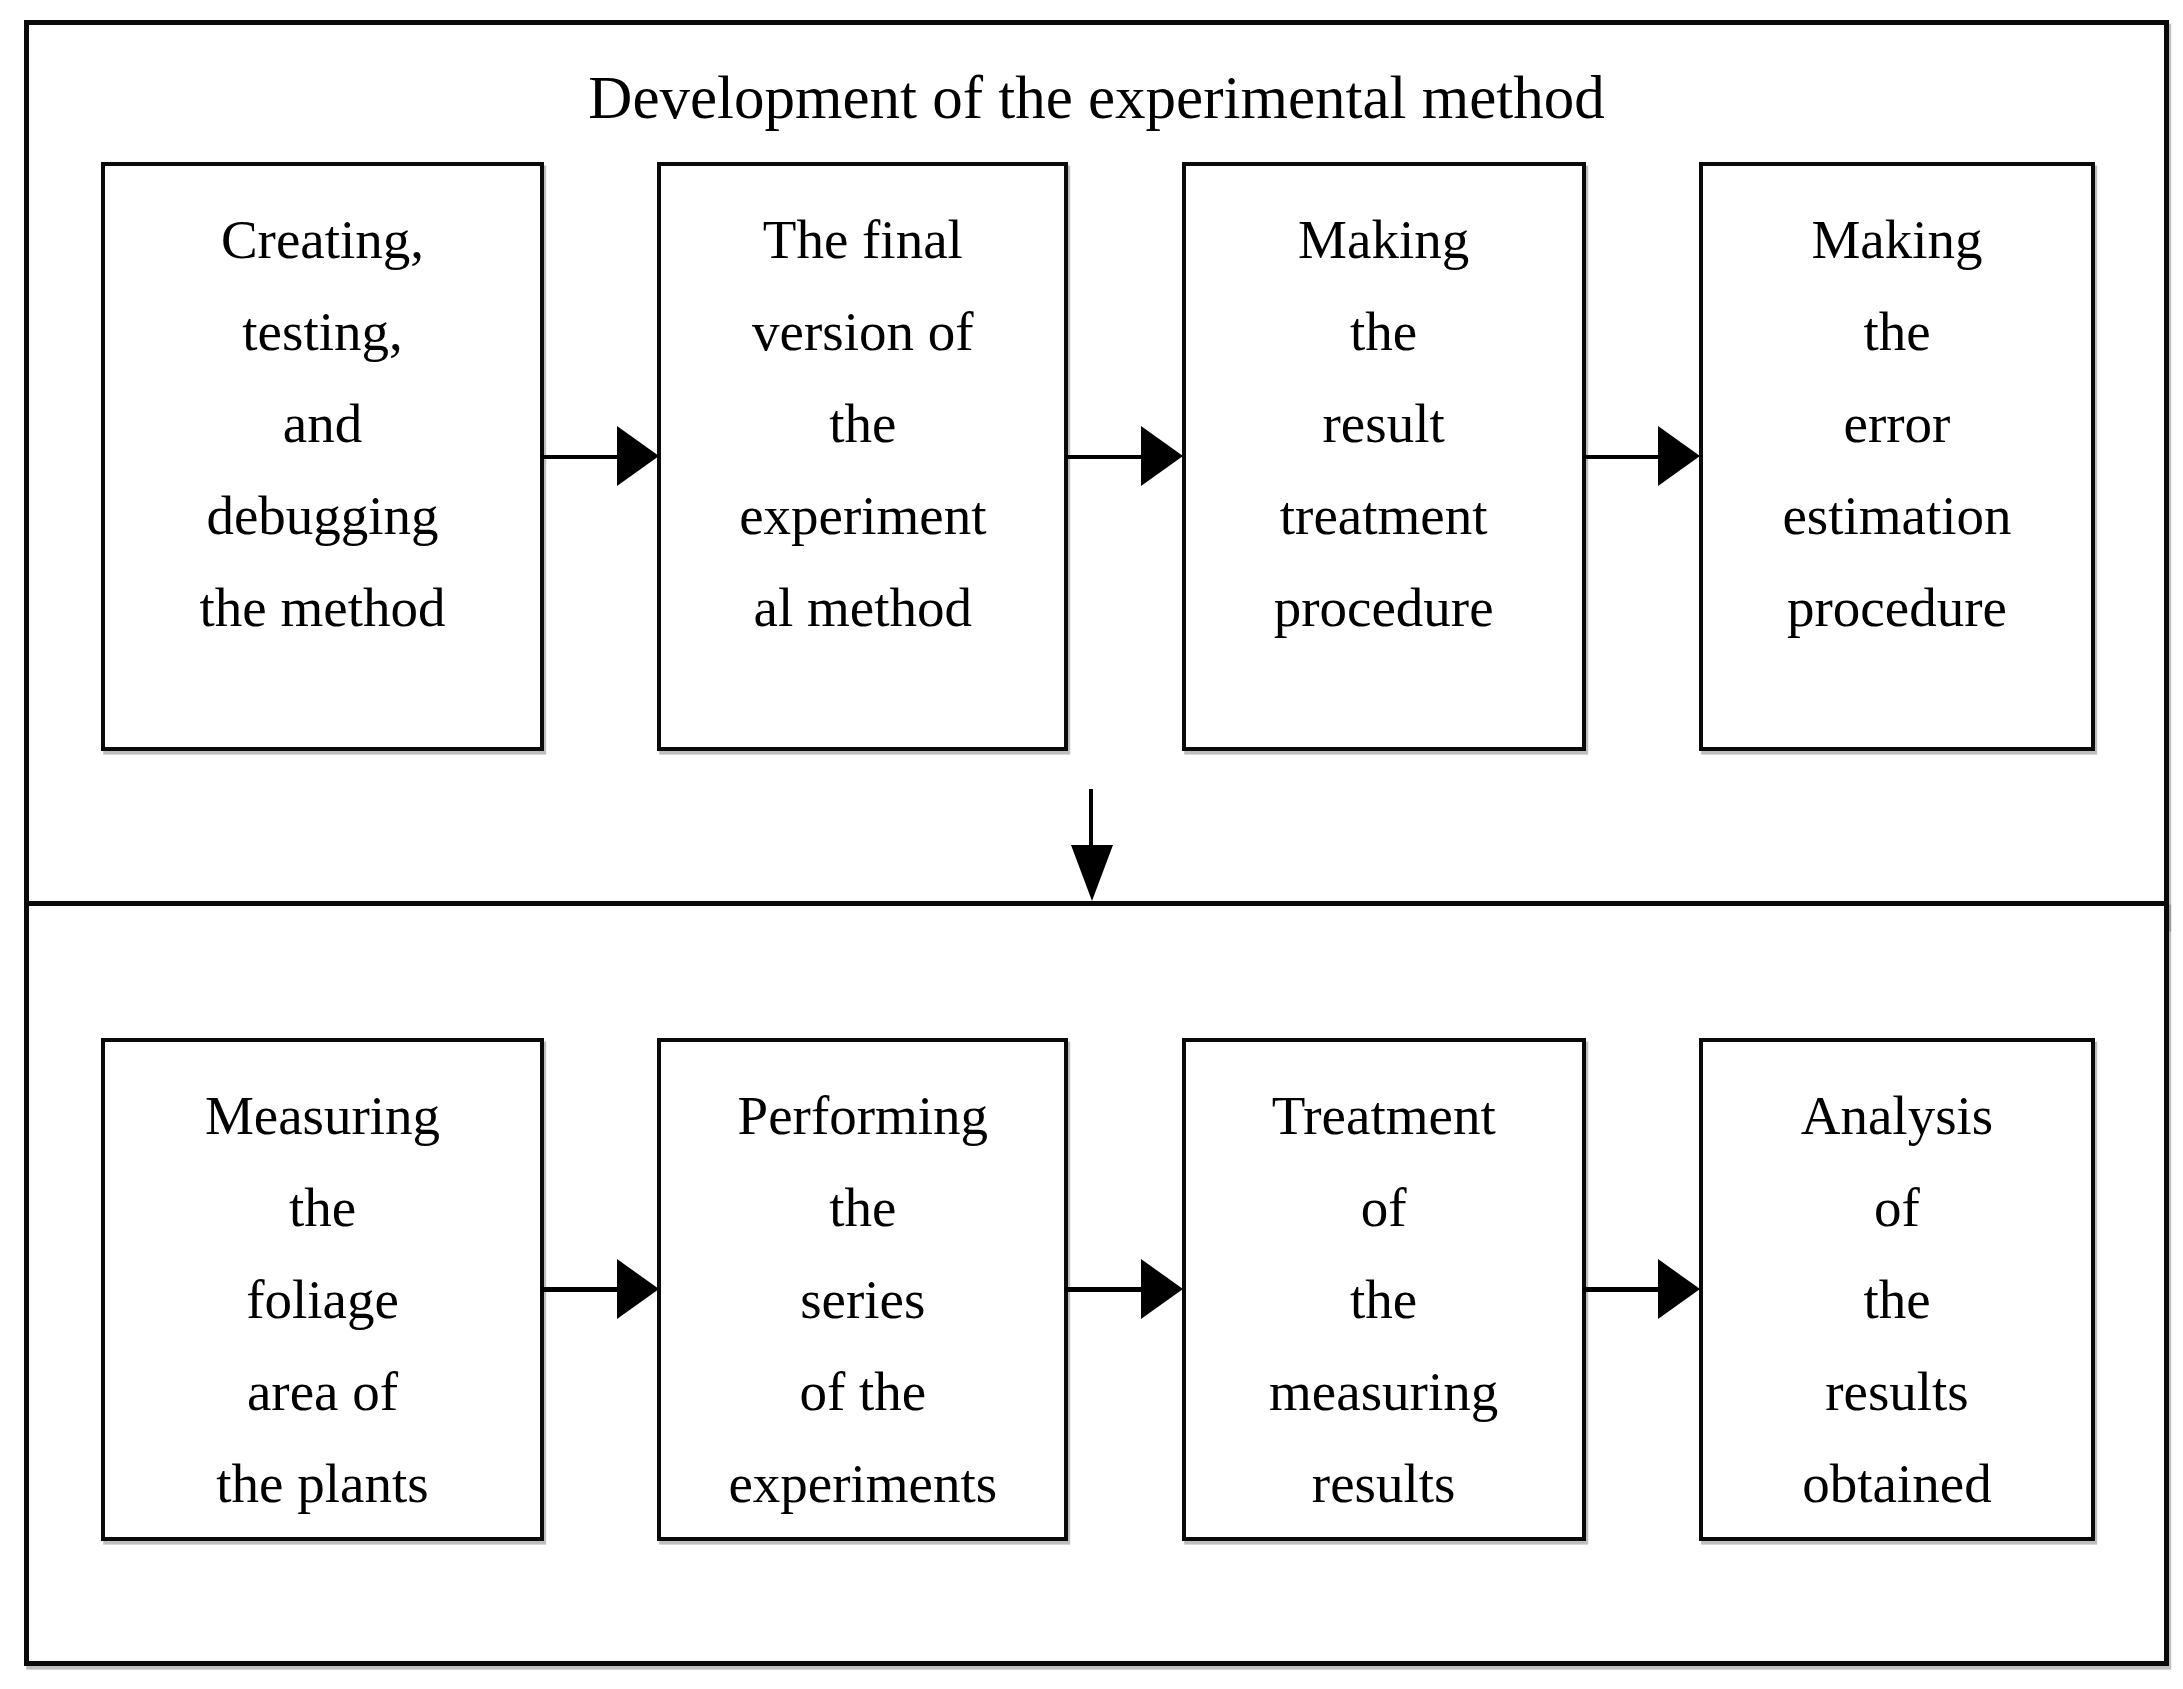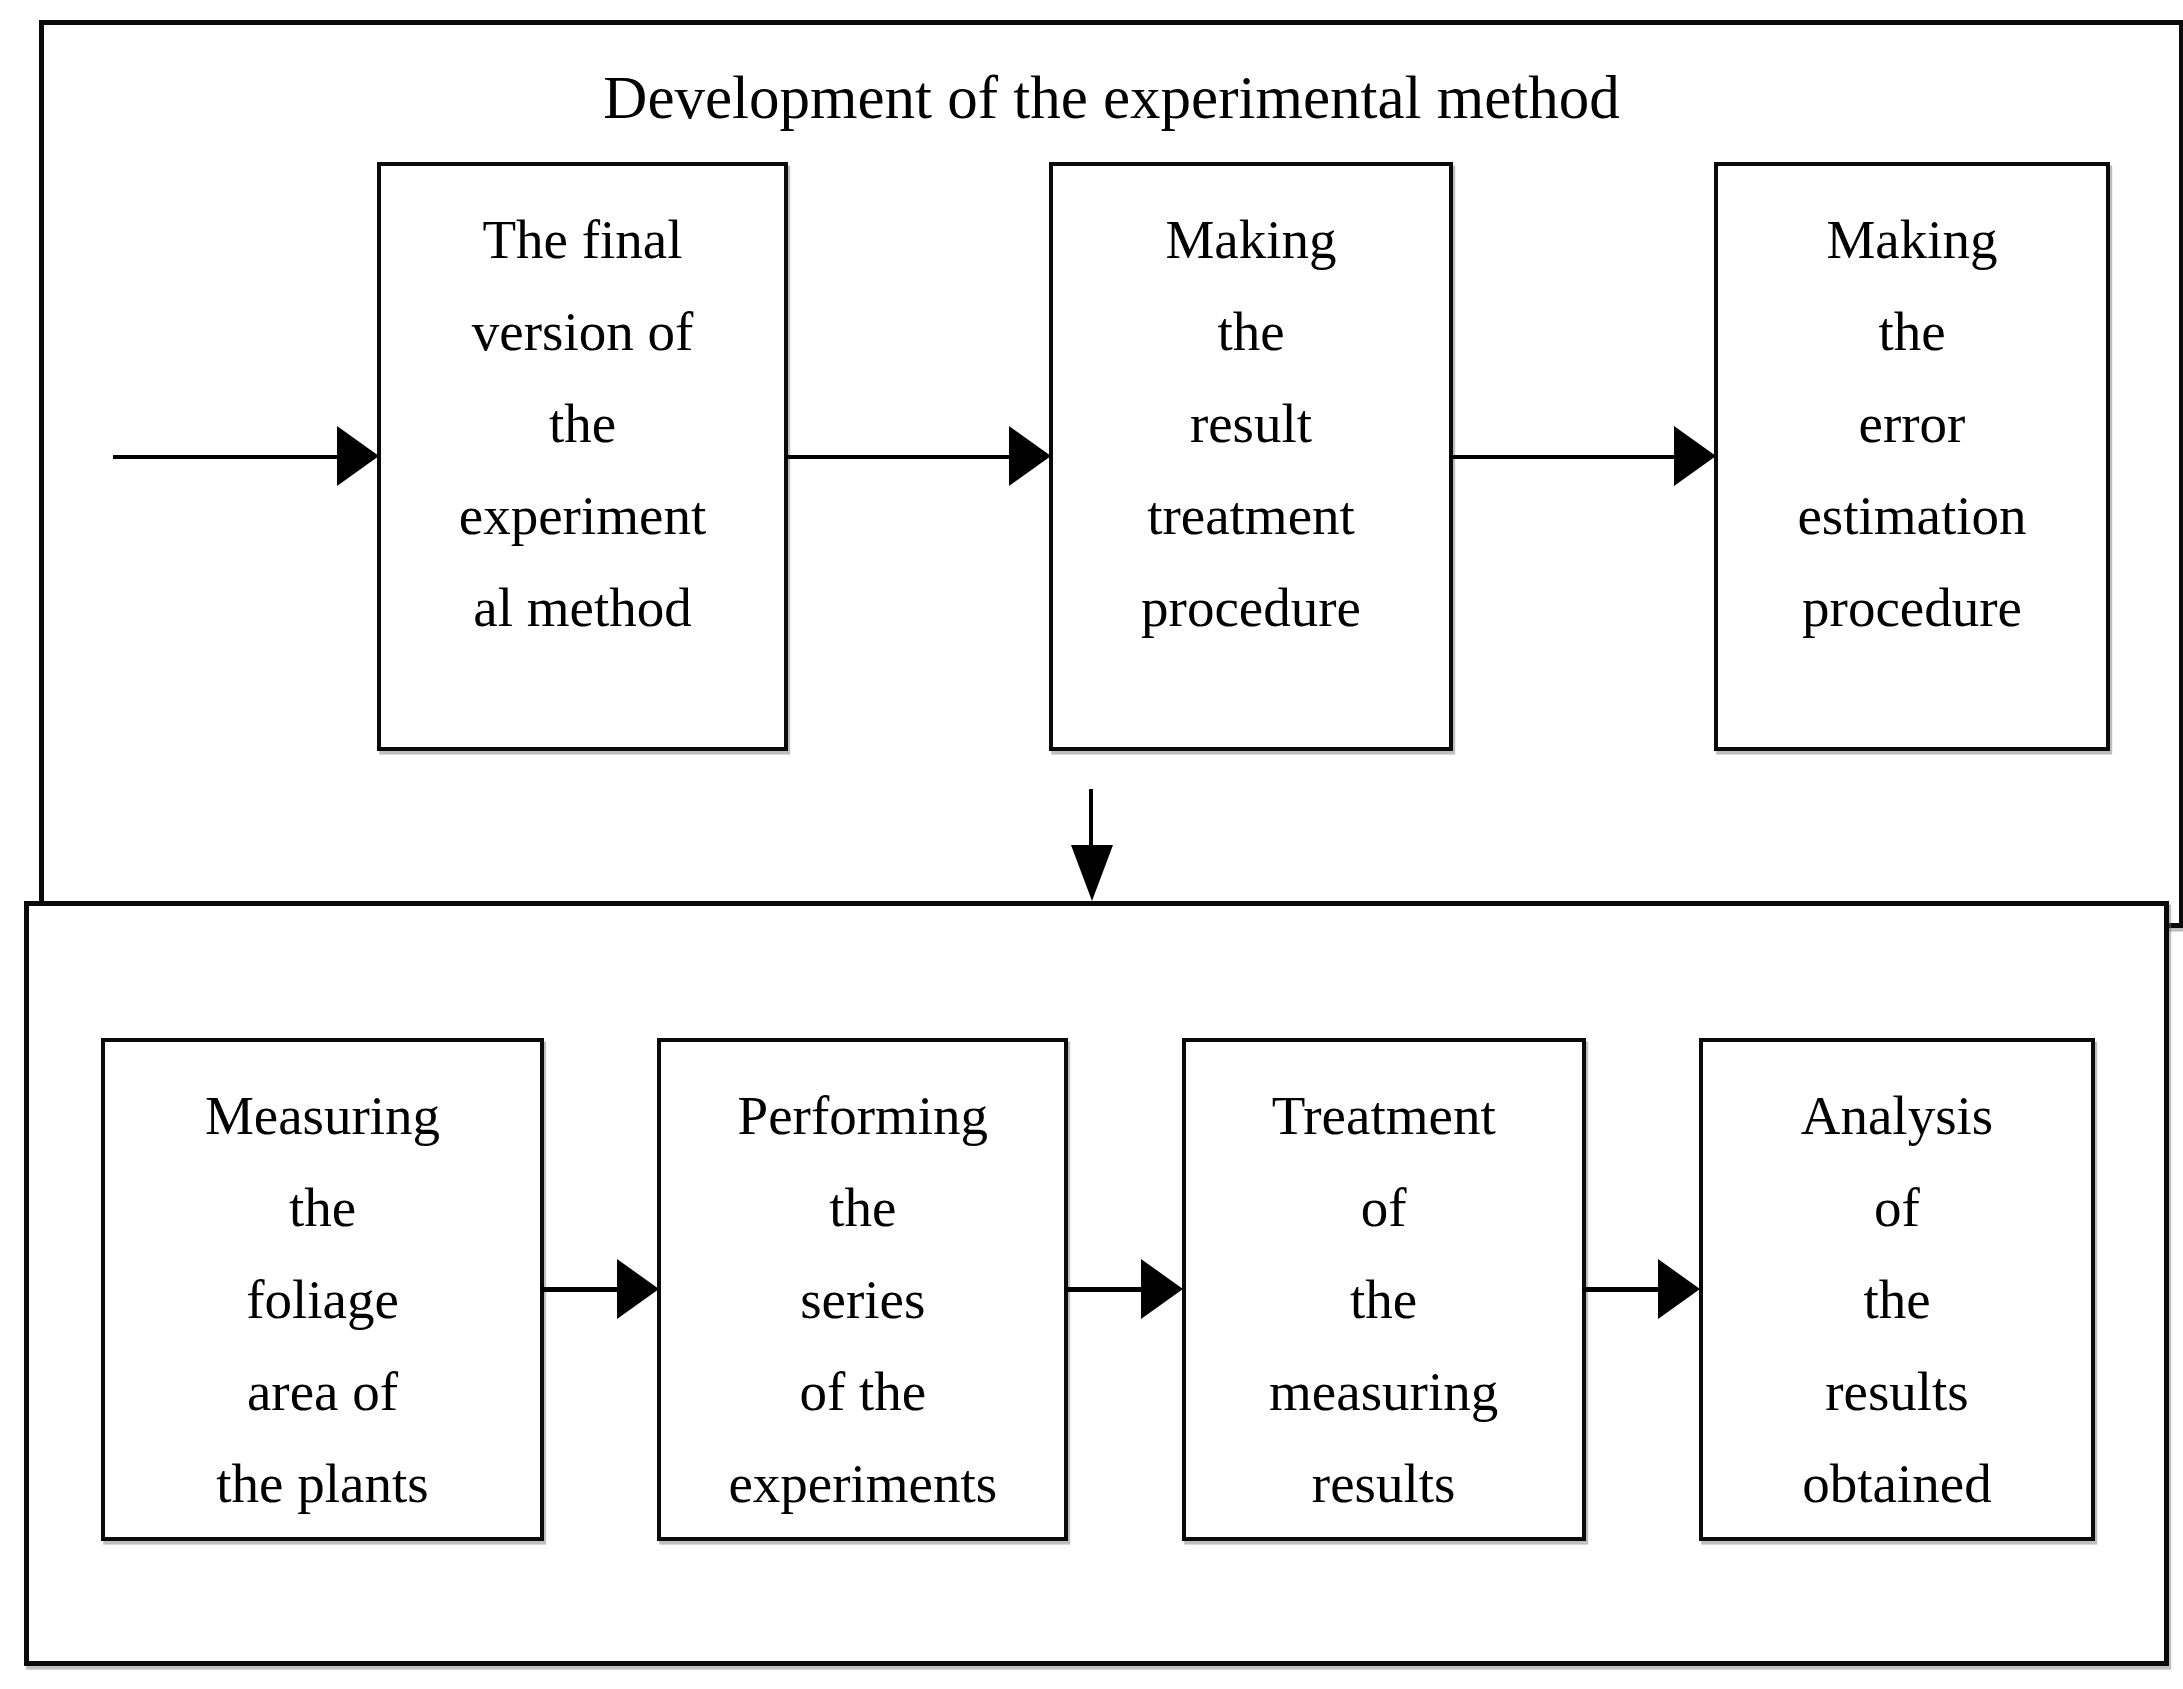--- a/index.html
+++ b/index.html
@@ -18,21 +18,21 @@
   }
   .stage {
     position: absolute;
     left: 24px;
     width: 2145px;
     box-sizing: border-box;
     border: 5.8px solid #0a0a0a;
     background: #ffffff;
     box-shadow: 2.2px 3.6px 0 rgba(110,110,110,0.45);
   }
-  .stage-1 { top: 20.4px;   height: 908px; margin-left: 15px; }
+  .stage-1 { top: 20.4px;   height: 908px; }
   .stage-2 { top: 901px; height: 765px; }
   .stage-title {
     padding-top: 36px;
     text-align: center;
     font-size: 61px;
     line-height: 73px;
     white-space: nowrap;
   }
   .boxes-row {
     position: absolute;
@@ -107,20 +107,27 @@
 </style>
 </head>
 <body>
 
 <div id="canvas">
 
   <section class="stage stage-1">
     <div class="stage-title">Development of the experimental method</div>
     <div class="boxes-row">
 
+      <div class="pbox b1">
+        <div class="pbox-text">Creating,
+testing,
+and
+debugging
+the method</div>
+      </div>
 
       <div class="arrow-cell">
         <span class="h-line"></span>
         <span class="h-head"></span>
       </div>
 
       <div class="pbox b2">
         <div class="pbox-text">The final
 version of
 the

